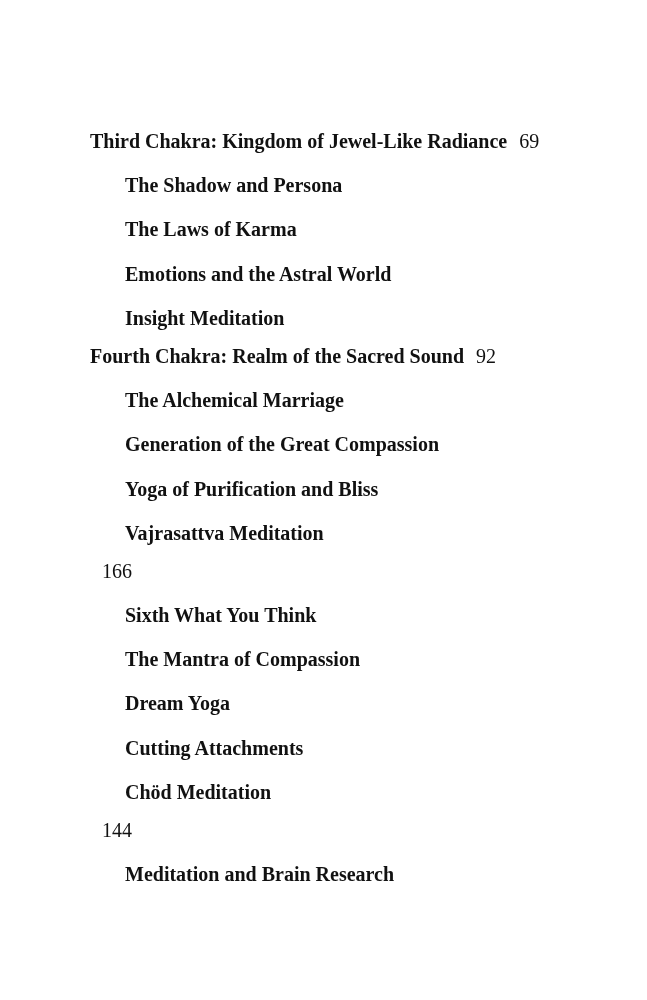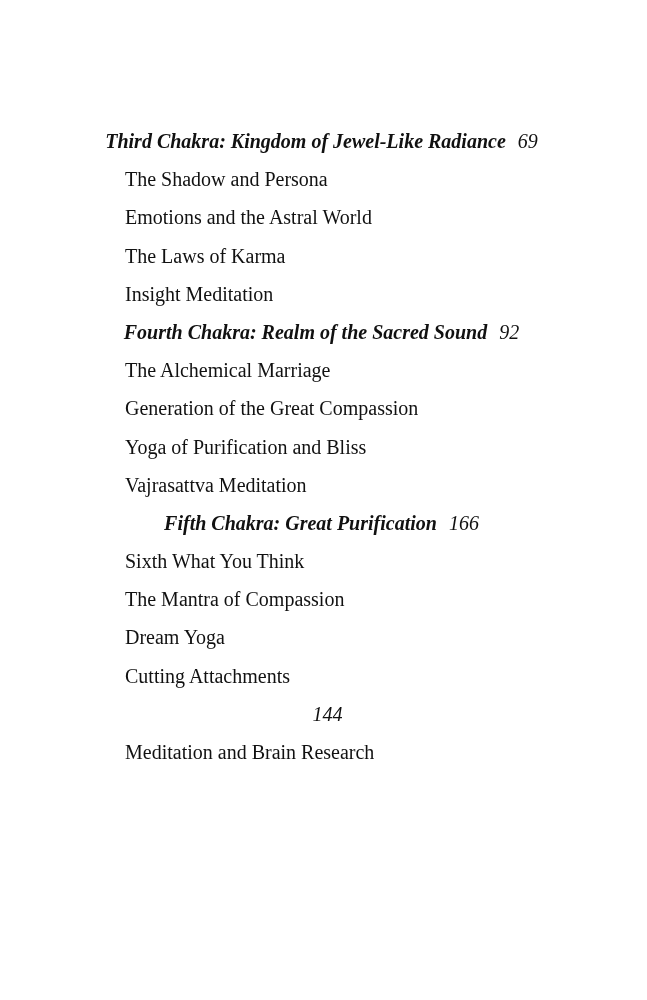--- a/index.html
+++ b/index.html
@@ -22,73 +22,73 @@
     box-sizing: border-box;
   }
   .toc-list {
     position: absolute;
     top: 122px;
     left: 90px;
     width: 463px; 
   }
   .chapter-row {
     display: flex;
-    justify-content: center;
+    justify-content: flex-start;
     align-items: baseline;
     height: 38.2px;
     line-height: 38.2px;
     font-size: 20px;
     font-weight: bold;
-    font-style: italic;
   }
   .chapter-title {
     white-space: nowrap;
   }
   .chapter-page {
     font-weight: normal;
     font-size: 20px;
     padding-left: 12px;
     white-space: nowrap;
   }
   .sub-row {
     height: 38.2px;
     line-height: 38.2px;
     font-size: 20px;
-    font-weight: normal;
+    font-weight: bold;
     padding-left: 35px;
     white-space: nowrap;
+    margin-top: 6px;
   }
 </style>
 </head>
 <body>
 
 <div class="page">
   <div class="toc-list">
       <div class="chapter-row">
         <span class="chapter-title">Third Chakra: Kingdom of Jewel-Like Radiance</span>
         <span class="chapter-page">69</span>
       </div>
       <div class="sub-row">The Shadow and Persona</div>
+      <div class="sub-row">The Laws of Karma</div>
       <div class="sub-row">Emotions and the Astral World</div>
-      <div class="sub-row">The Laws of Karma</div>
       <div class="sub-row">Insight Meditation</div>
       <div class="chapter-row">
         <span class="chapter-title">Fourth Chakra: Realm of the Sacred Sound</span>
         <span class="chapter-page">92</span>
       </div>
       <div class="sub-row">The Alchemical Marriage</div>
       <div class="sub-row">Generation of the Great Compassion</div>
       <div class="sub-row">Yoga of Purification and Bliss</div>
       <div class="sub-row">Vajrasattva Meditation</div>
       <div class="chapter-row">
-        <span class="chapter-title">Fifth Chakra: Great Purification</span>
         <span class="chapter-page">166</span>
       </div>
       <div class="sub-row">Sixth What You Think</div>
       <div class="sub-row">The Mantra of Compassion</div>
       <div class="sub-row">Dream Yoga</div>
       <div class="sub-row">Cutting Attachments</div>
+      <div class="sub-row">Chöd Meditation</div>
       <div class="chapter-row">
         <span class="chapter-page">144</span>
       </div>
       <div class="sub-row">Meditation and Brain Research</div>
     </div>
 </div>
 
 </body></html>

